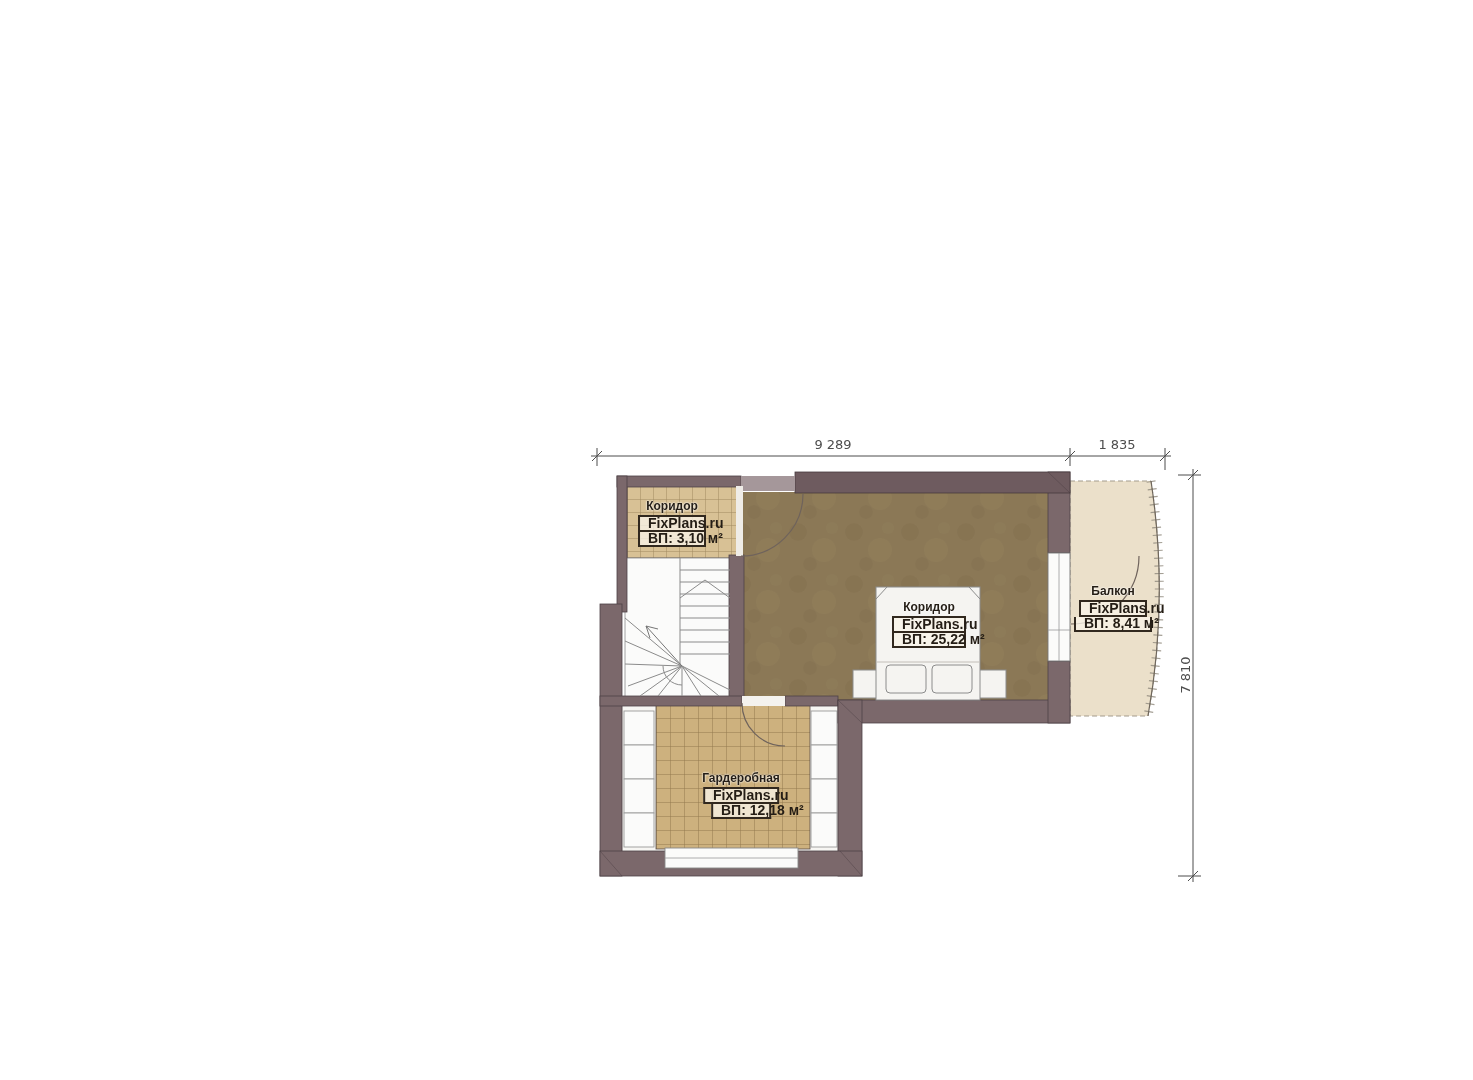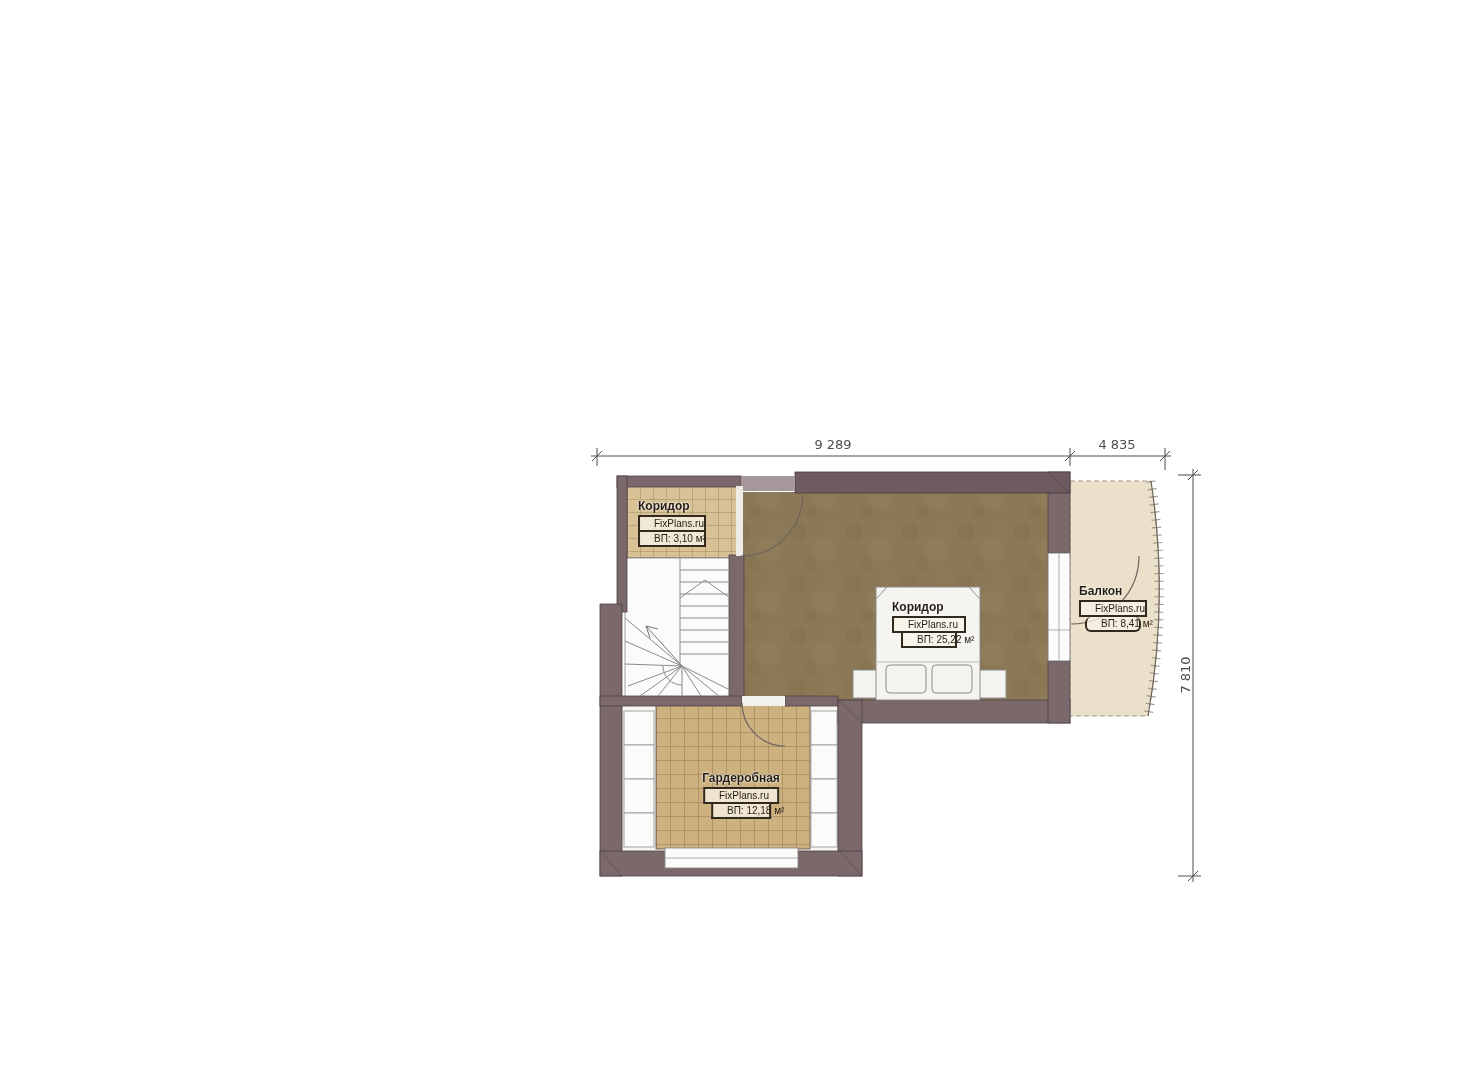--- a/index.html
+++ b/index.html
@@ -1,23 +1,23 @@
 <!DOCTYPE html>
 <html><head>
 <meta charset="utf-8">
 <style>
   html,body{margin:0;padding:0;background:#ffffff;}
   .canvas{position:relative;width:1473px;height:1080px;background:#ffffff;overflow:hidden;
           font-family:"Liberation Sans",sans-serif;}
   svg{position:absolute;left:0;top:0;}
-  .room-label{position:absolute;transform:translateX(-50%);text-align:left;color:#241d15;z-index:5;}
+  .room-label{position:absolute;transform:translateX(-50%);text-align:center;color:#241d15;z-index:5;}
   .room-title{font-weight:bold;font-size:12px;line-height:13px;margin-bottom:2px;
               text-shadow:0 0 2px rgba(255,255,255,.85),0 0 2px rgba(255,255,255,.85);white-space:nowrap;}
   .room-box{width:72px;margin:0 auto;border:2px solid #31281e;background:rgba(248,243,232,.78);
-            font-size:10px;font-weight:normal;line-height:13px;padding:0 14px;white-space:nowrap;
+            font-size:14px;font-weight:bold;line-height:13px;padding:0 8px;white-space:nowrap;
             box-sizing:border-box;color:#241d15;}
   .room-box + .room-box{border-top:none;}
   .dim{position:absolute;font-family:"DejaVu Sans",sans-serif;font-size:13px;color:#4d4d4d;
        white-space:nowrap;z-index:4;}
   .dim-h{transform:translate(-50%,-100%);}
   .dim-v{transform:translate(-50%,-50%) rotate(-90deg);}
 </style>
 </head>
 <body>
 
@@ -166,32 +166,32 @@
 
   <div class="room-label" style="left:672px;top:500px;">
     <div class="room-title">Коридор</div>
     <div class="room-box" style="width:68px;">FixPlans.ru</div>
     <div class="room-box" style="width:68px;">ВП: 3,10 м²</div>
   </div>
 
   <div class="room-label" style="left:929px;top:601px;">
     <div class="room-title">Коридор</div>
     <div class="room-box" style="width:74px;">FixPlans.ru</div>
-    <div class="room-box" style="width:56px;">ВП: 25,22 м²</div>
+    <div class="room-box" style="width:74px;">ВП: 25,22 м²</div>
   </div>
 
   <div class="room-label" style="left:1113px;top:585px;">
     <div class="room-title">Балкон</div>
     <div class="room-box" style="width:68px;">FixPlans.ru</div>
-    <div class="room-box" style="width:56px;border-radius:6px;">ВП: 8,41 м²</div>
+    <div class="room-box" style="width:78px;">ВП: 8,41 м²</div>
   </div>
 
   <div class="room-label" style="left:741px;top:772px;">
     <div class="room-title">Гардеробная</div>
     <div class="room-box" style="width:76px;">FixPlans.ru</div>
     <div class="room-box" style="width:60px;">ВП: 12,18 м²</div>
   </div>
 
   <div class="dim dim-h" style="left:833px;top:452px;">9 289</div>
-  <div class="dim dim-h" style="left:1117px;top:452px;">4 835</div>
+  <div class="dim dim-h" style="left:1117px;top:452px;">1 835</div>
   <div class="dim dim-v" style="left:1185px;top:675px;">7 810</div>
 
 </div>
 
 </body></html>

